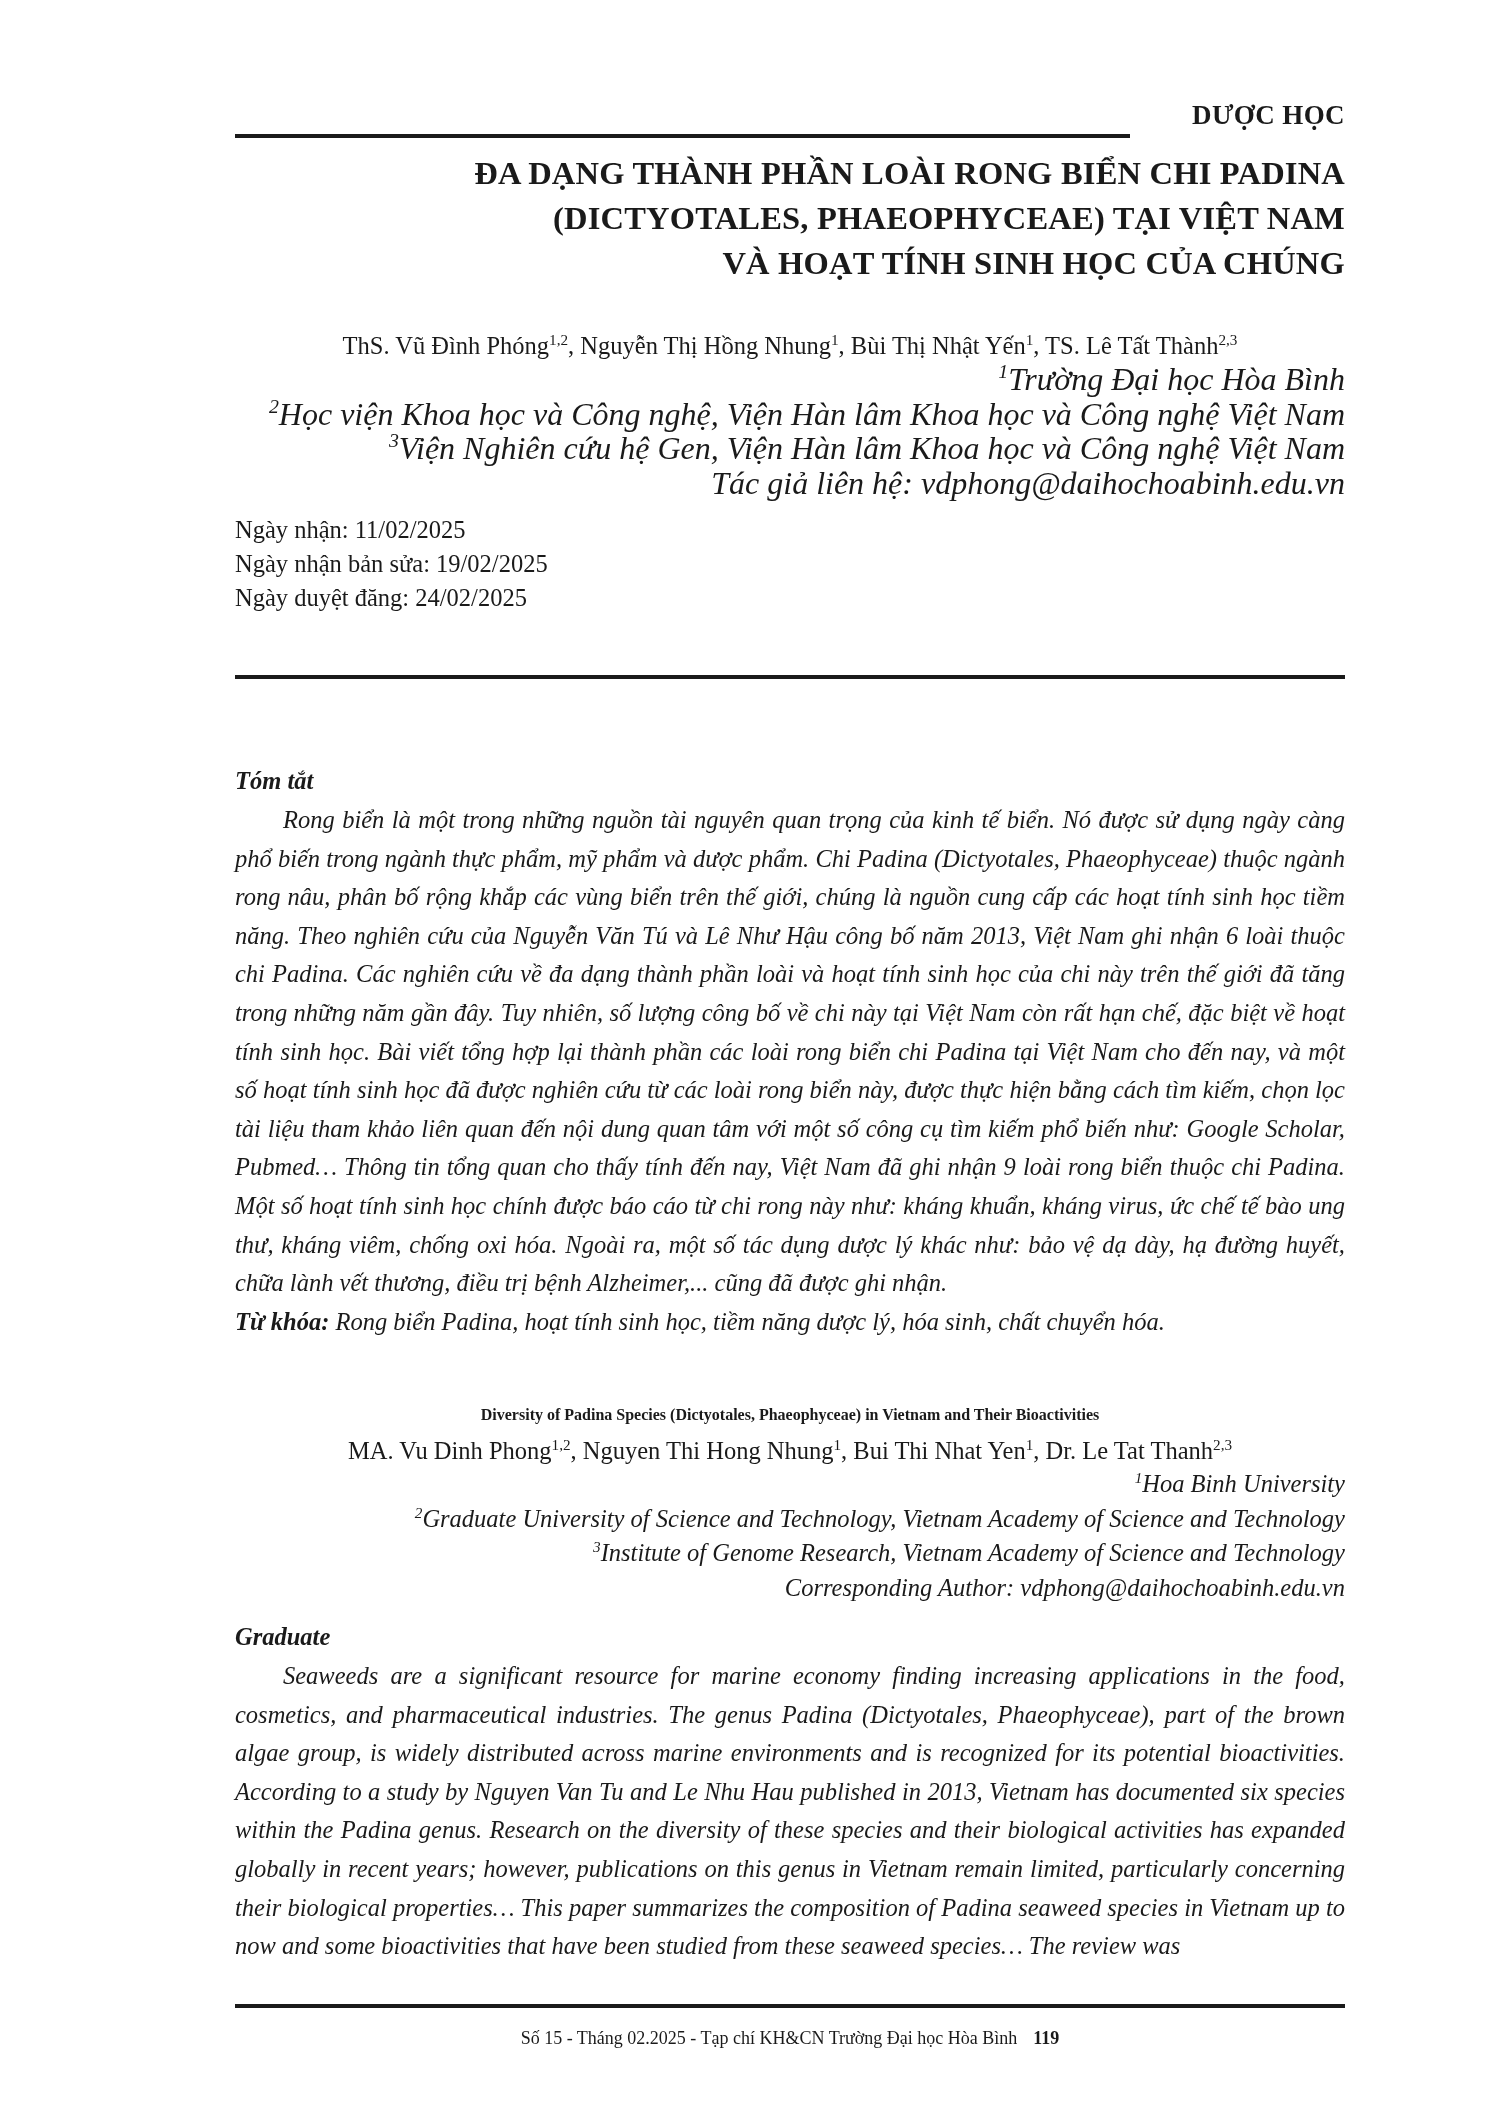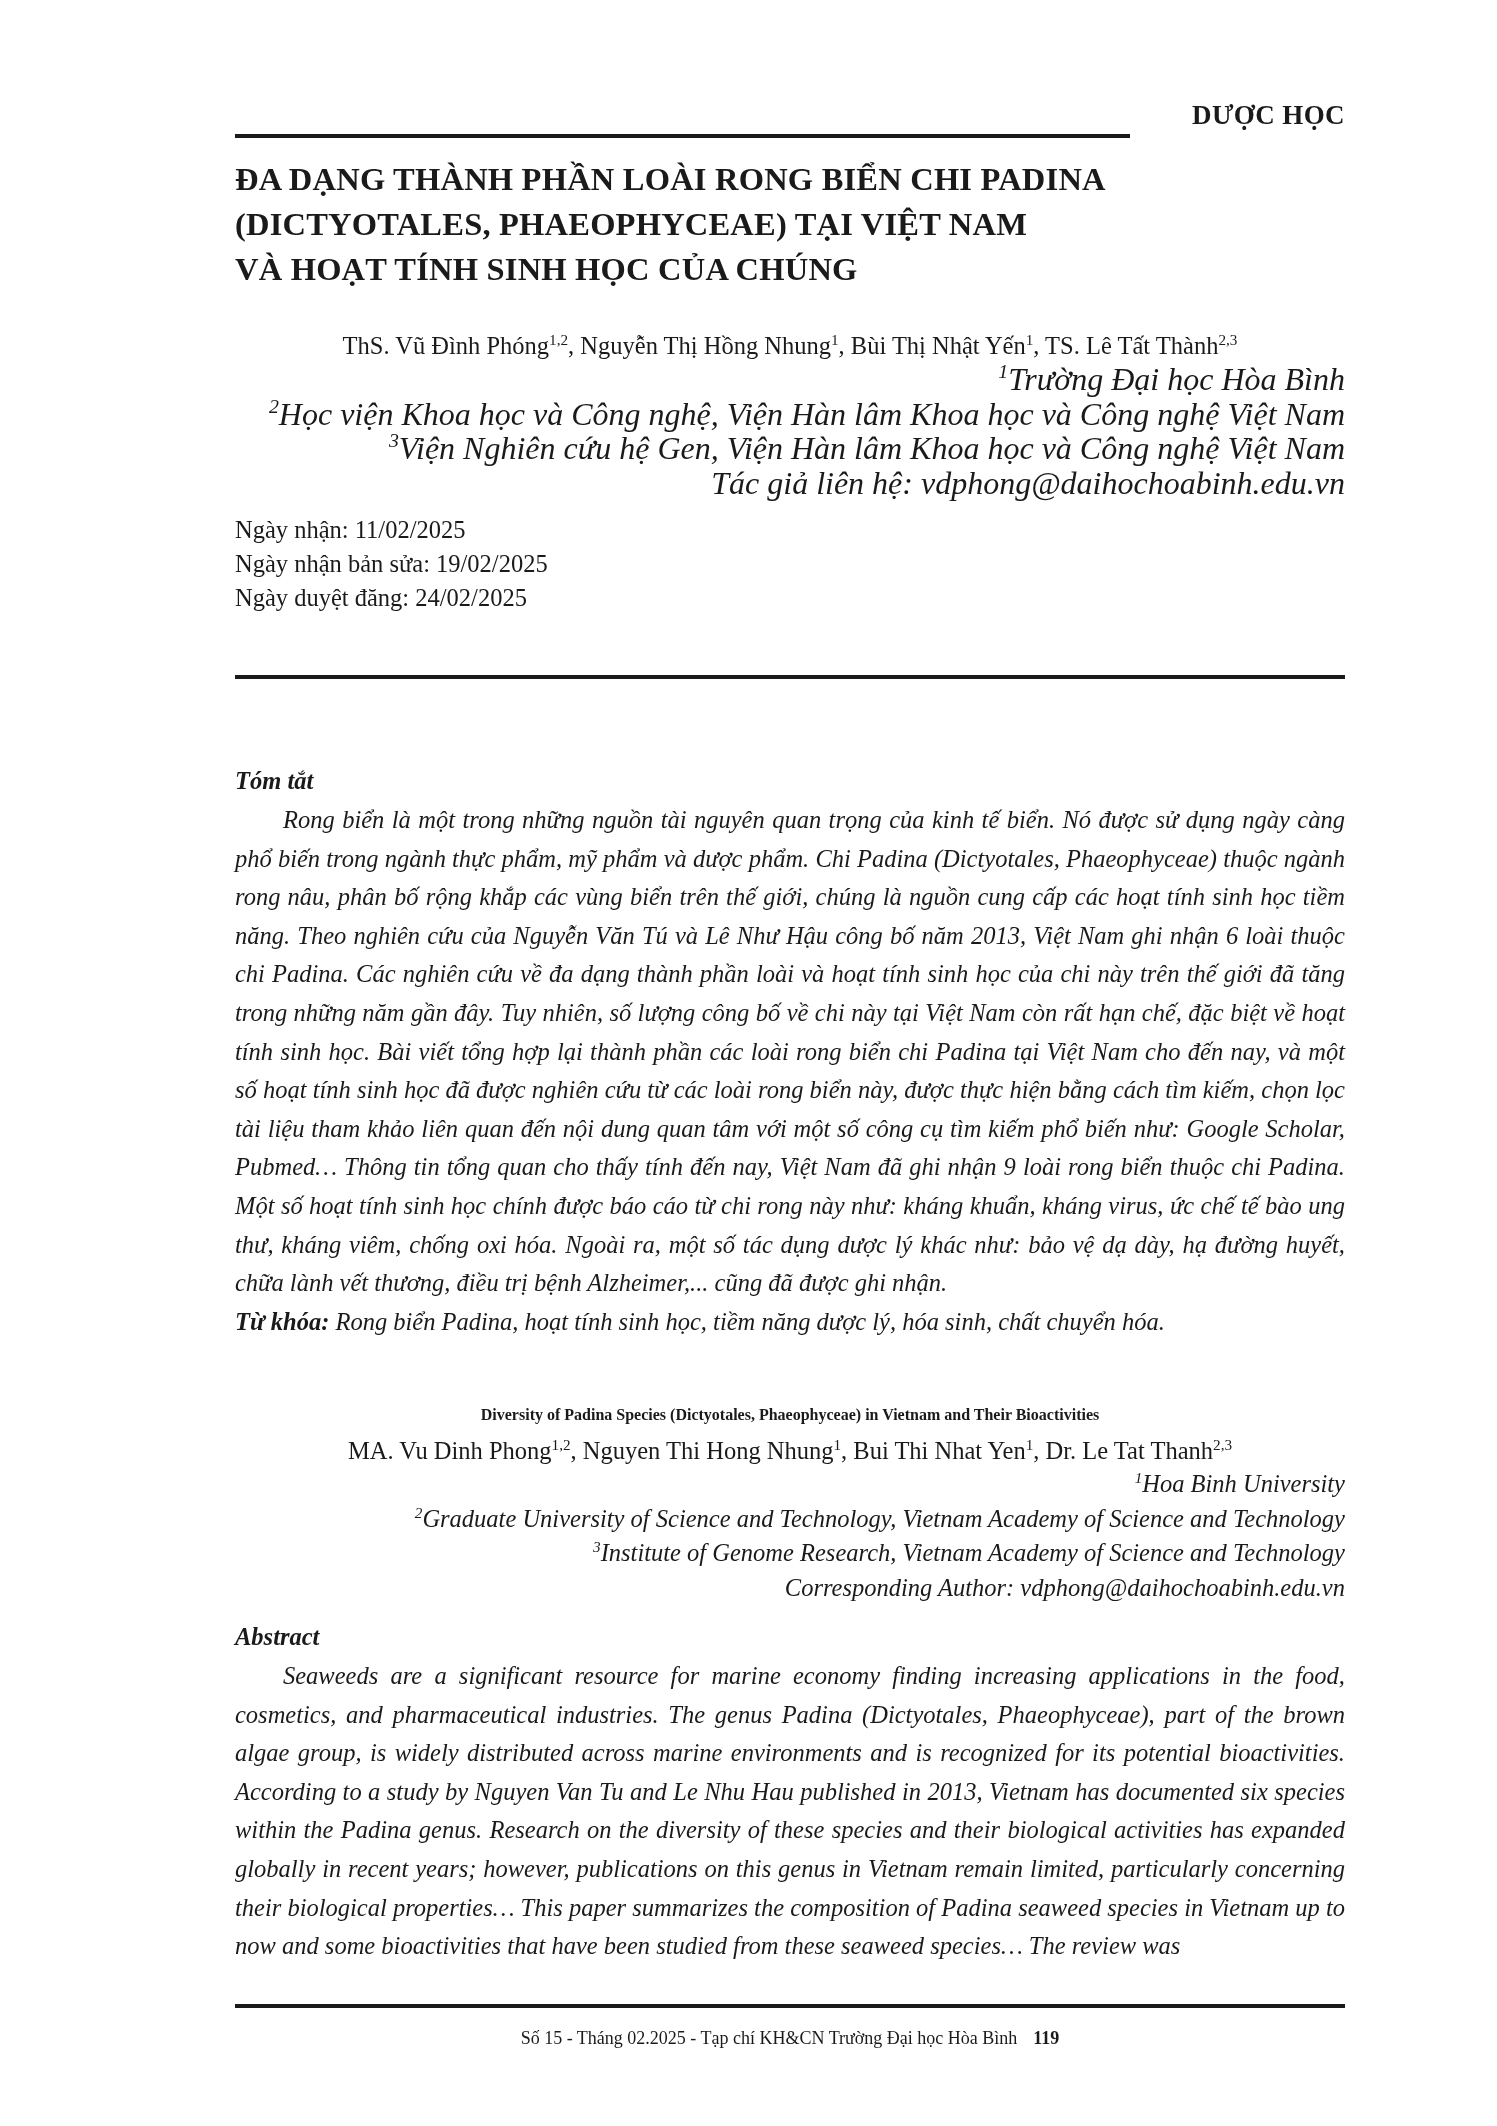--- a/index.html
+++ b/index.html
@@ -50,23 +50,23 @@
     letter-spacing: 0.4px;
     line-height: 1;
     padding-bottom: 2px;
     white-space: nowrap;
   }
 
   
   .title-block {
     position: absolute;
     left: 235px;
-    top: 157px;
-    width: 1110px;
-    text-align: left;
+    top: 151px;
+    width: 1110px;
+    text-align: right;
   }
   .title-line {
     font-weight: bold;
     font-size: 32.5px;
     line-height: 45px;
     letter-spacing: 0.2px;
     white-space: nowrap;
   }
 
   
@@ -278,21 +278,21 @@
   </div>
 
   <div class="en-affils">
     <div><sup>1</sup><span>Hoa Binh University</span></div>
     <div><sup>2</sup><span>Graduate University of Science and Technology, Vietnam Academy of Science and Technology</span></div>
     <div><sup>3</sup><span>Institute of Genome Research, Vietnam Academy of Science and Technology</span></div>
     <div>Corresponding Author: vdphong@daihochoabinh.edu.vn</div>
   </div>
 
   <div class="abs-en">
-    <div class="sec-heading-upright">Abstract</div>
+    <div class="sec-heading-upright">Graduate</div>
     <div class="body-text">
       <p>Seaweeds are a significant resource for marine economy finding increasing applications in  the food, cosmetics, and pharmaceutical industries. The genus Padina (Dictyotales, Phaeophyceae), part of the brown algae group, is widely distributed across marine environments and is recognized for its potential bioactivities. According to a study by Nguyen Van Tu and Le Nhu Hau published in 2013, Vietnam has documented six species within the Padina genus. Research on the diversity of these species and their biological activities has expanded globally in recent years; however, publications on this genus in Vietnam remain limited, particularly concerning their biological properties… This paper summarizes the composition of Padina seaweed species in Vietnam up to now and some bioactivities that have been studied from these seaweed species… The review was</p>
     </div>
   </div>
 
   <div class="rule rule-foot"></div>
 
   <div class="footer">
     <span>Số 15 - Tháng 02.2025 - Tạp chí KH&amp;CN Trường Đại học Hòa Bình</span><span class="pagenum">119</span>
   </div>

